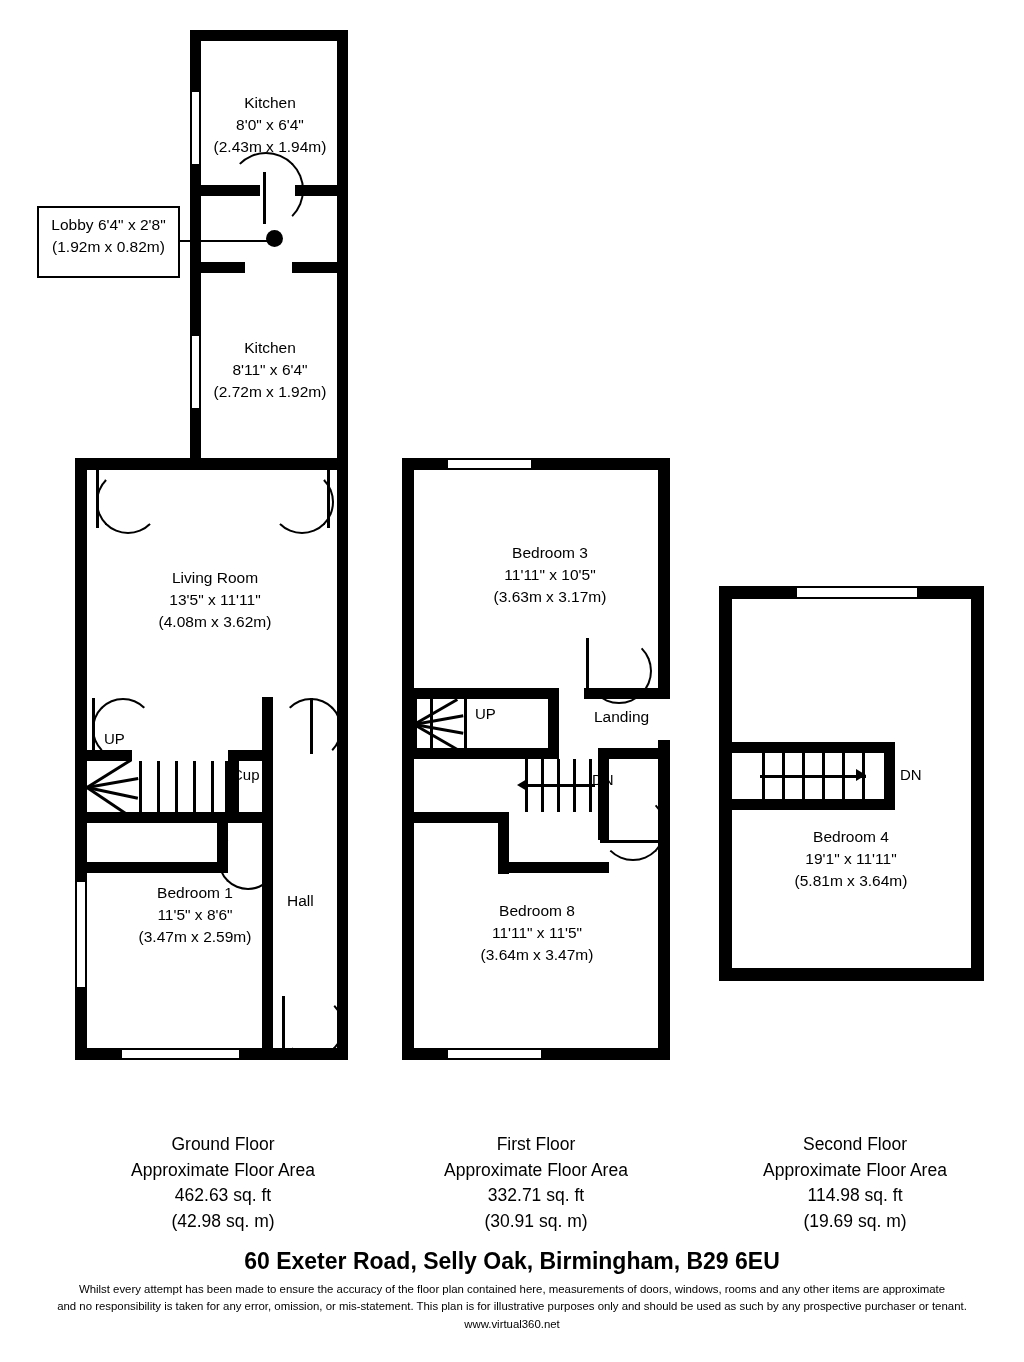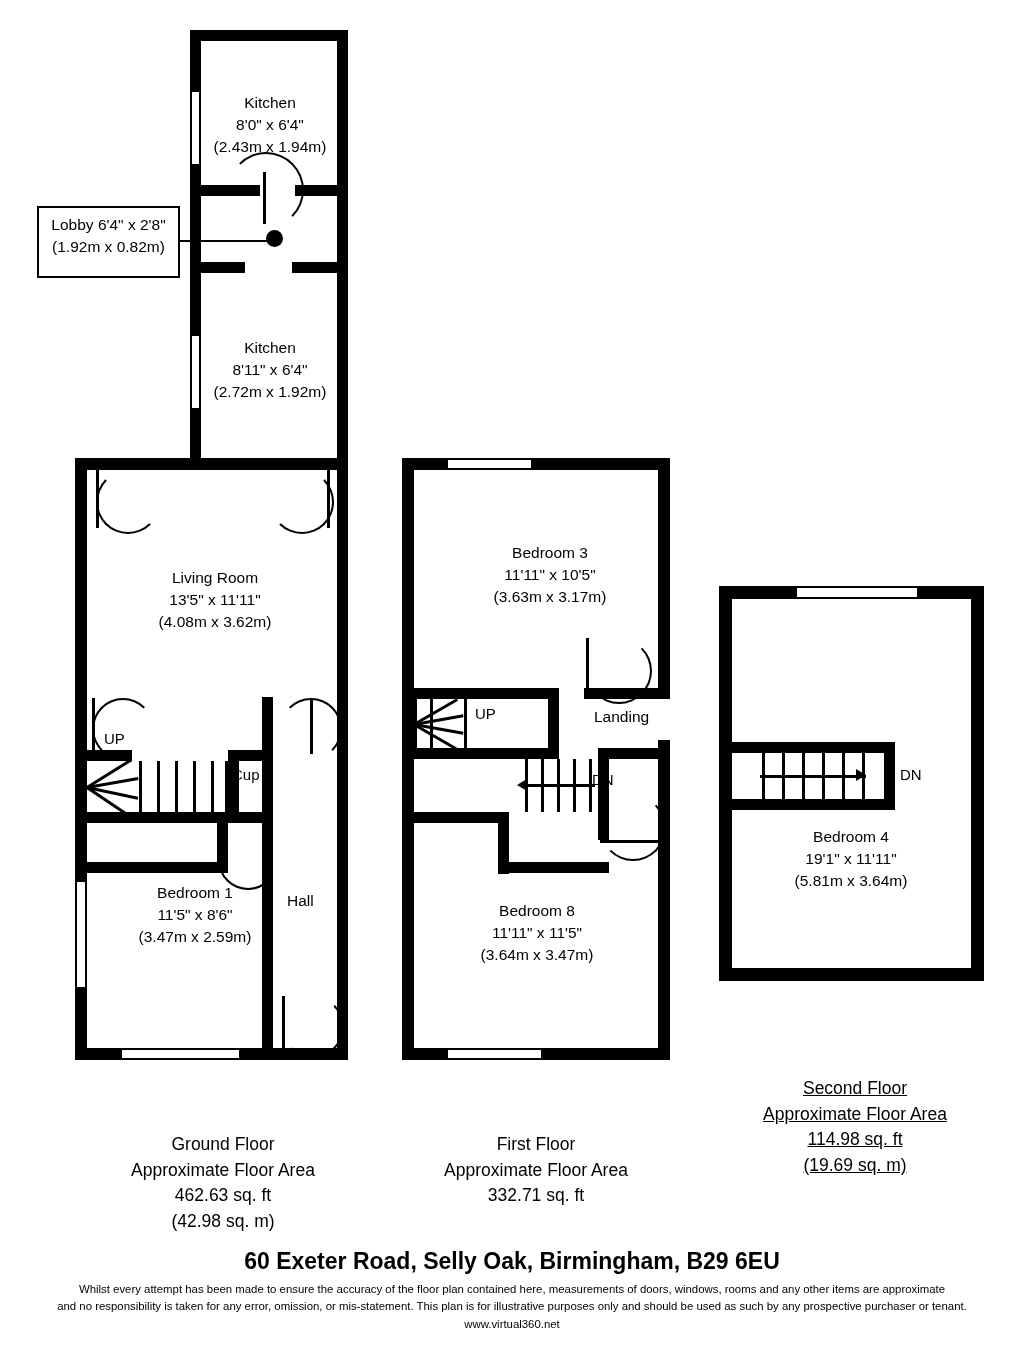--- a/index.html
+++ b/index.html
@@ -349,23 +349,24 @@
     <span class="ln">Ground Floor</span>
     <span class="ln">Approximate Floor Area</span>
     <span class="ln">462.63 sq. ft</span>
     <span class="ln">(42.98 sq. m)</span>
   </div>
 
   <div class="floor-caption" style="left:391px; top:1132px; width:290px;">
     <span class="ln">First Floor</span>
     <span class="ln">Approximate Floor Area</span>
     <span class="ln">332.71 sq. ft</span>
-  </div>
-
-  <div class="floor-caption" style="left:710px; top:1076px; width:290px;text-decoration:underline;">
+    <span class="ln">(30.91 sq. m)</span>
+  </div>
+
+  <div class="floor-caption" style="left:710px; top:1132px; width:290px;">
     <span class="ln">Second Floor</span>
     <span class="ln">Approximate Floor Area</span>
     <span class="ln">114.98 sq. ft</span>
     <span class="ln">(19.69 sq. m)</span>
   </div>
 
   <div class="address">60 Exeter Road, Selly Oak, Birmingham, B29 6EU</div>
 
   <div class="disclaimer">
     <span class="ln">Whilst every attempt has been made to ensure the accuracy of the floor plan contained here, measurements of doors, windows, rooms and any other items are approximate</span>

